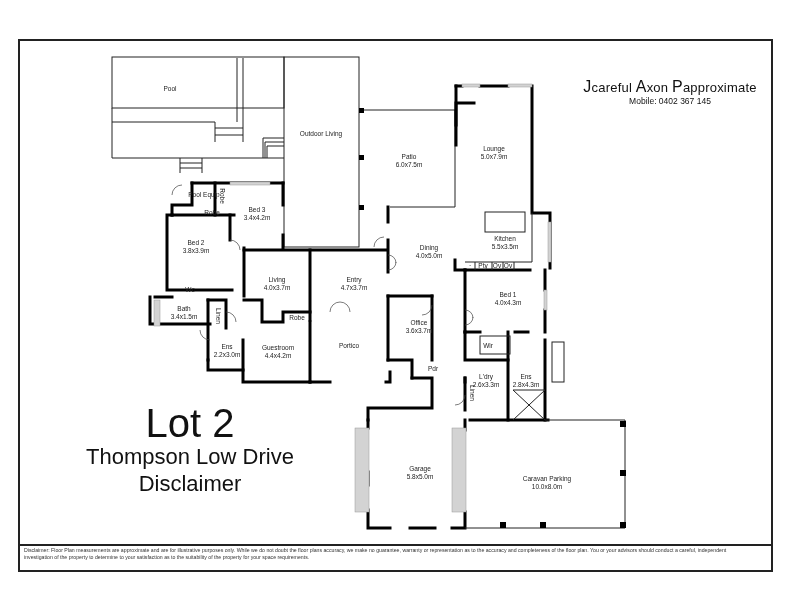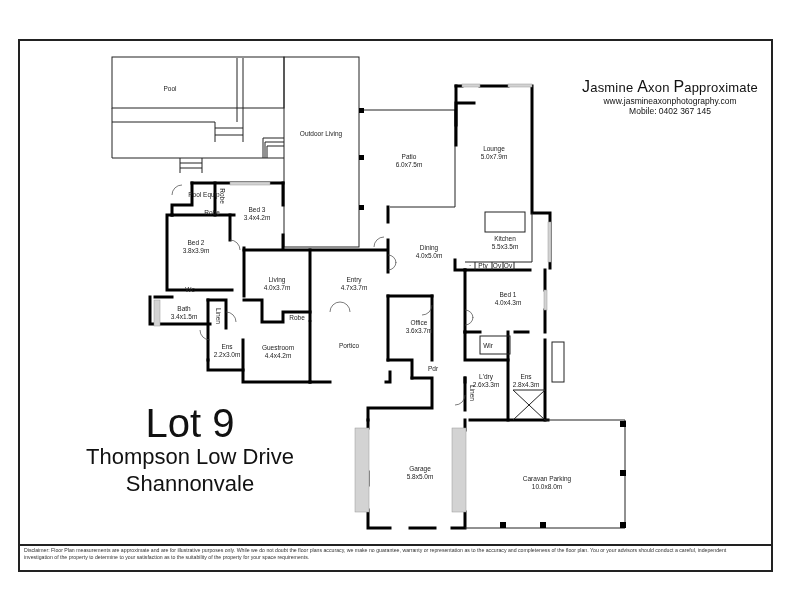--- a/index.html
+++ b/index.html
@@ -179,29 +179,28 @@
     <path d="M465,310 A8,8 0 0,1 473,318"></path>
     <path d="M465,325 A8,8 0 0,0 473,317"></path>
     <path d="M432,305 A10,10 0 0,1 422,315"></path>
     <path d="M465,395 A10,10 0 0,1 455,405"></path>
     <path d="M226,312 A10,10 0 0,1 236,322"></path>
     <path d="M200,330 A10,10 0 0,0 210,340"></path>
   </g>
 </svg>
 
 <div class="brand">
-  <div class="brand-name"><span class="cap">J</span><span>asmine </span><span class="cap">A</span><span>xon </span><span class="cap">P</span><span>approximate</span></div>
-  <div class="brand-line">www.jasmineaxonphotography.com</div>
+  <div class="brand-name"><span class="cap">J</span><span>careful </span><span class="cap">A</span><span>xon </span><span class="cap">P</span><span>approximate</span></div>
   <div class="brand-line">Mobile: 0402 367 145</div>
 </div>
 
 <div class="lot">
-  <div class="lot-title">Lot 9</div>
+  <div class="lot-title">Lot 2</div>
   <div class="lot-street">Thompson Low Drive</div>
-  <div class="lot-suburb">Shannonvale</div>
+  <div class="lot-suburb">Disclaimer</div>
 </div>
 
 <div class="room" style="left:170px;top:89px"><span>Pool</span></div>
 <div class="room" style="left:321px;top:134px"><span>Outdoor Living</span></div>
 <div class="room" style="left:409px;top:161px"><span>Patio</span><span class="dim">6.0x7.5m</span></div>
 <div class="room" style="left:494px;top:153px"><span>Lounge</span><span class="dim">5.0x7.9m</span></div>
 <div class="room" style="left:204px;top:195px"><span>Pool Equip</span></div>
 <div class="vlabel" style="left:222px;top:196px">Robe</div>
 <div class="room" style="left:212px;top:213px"><span>Robe</span></div>
 <div class="room" style="left:257px;top:214px"><span>Bed 3</span><span class="dim">3.4x4.2m</span></div>

